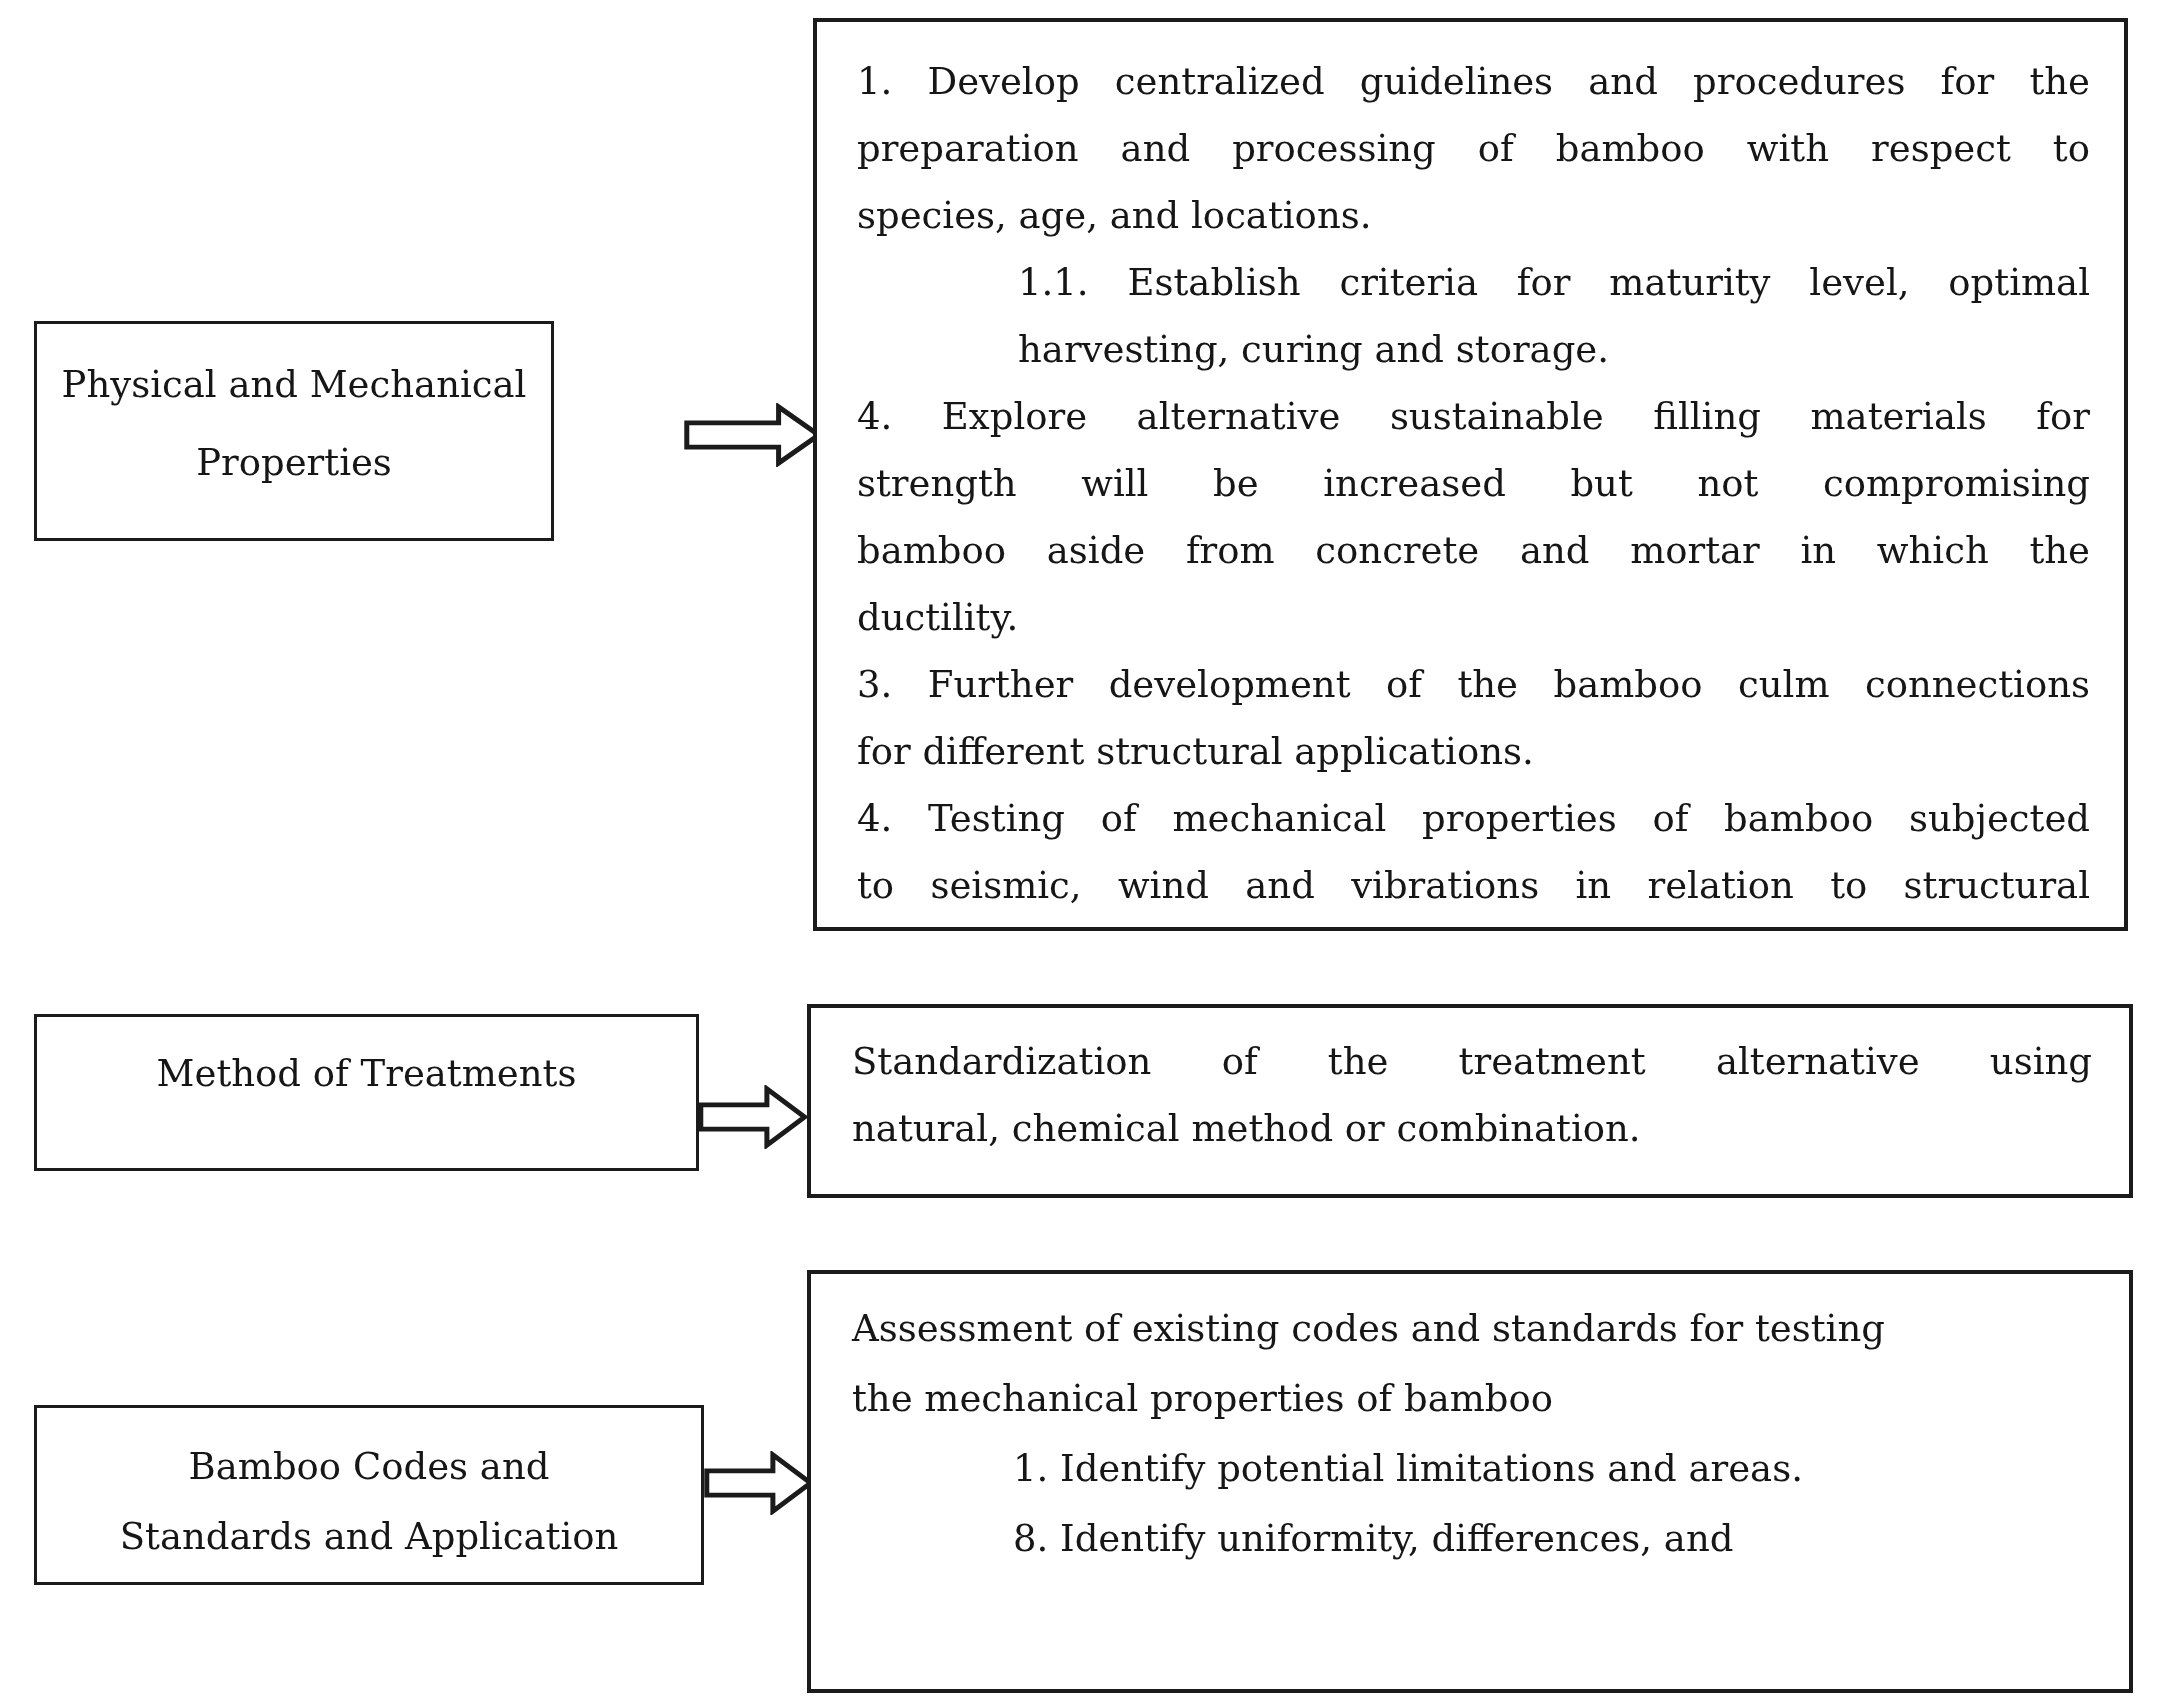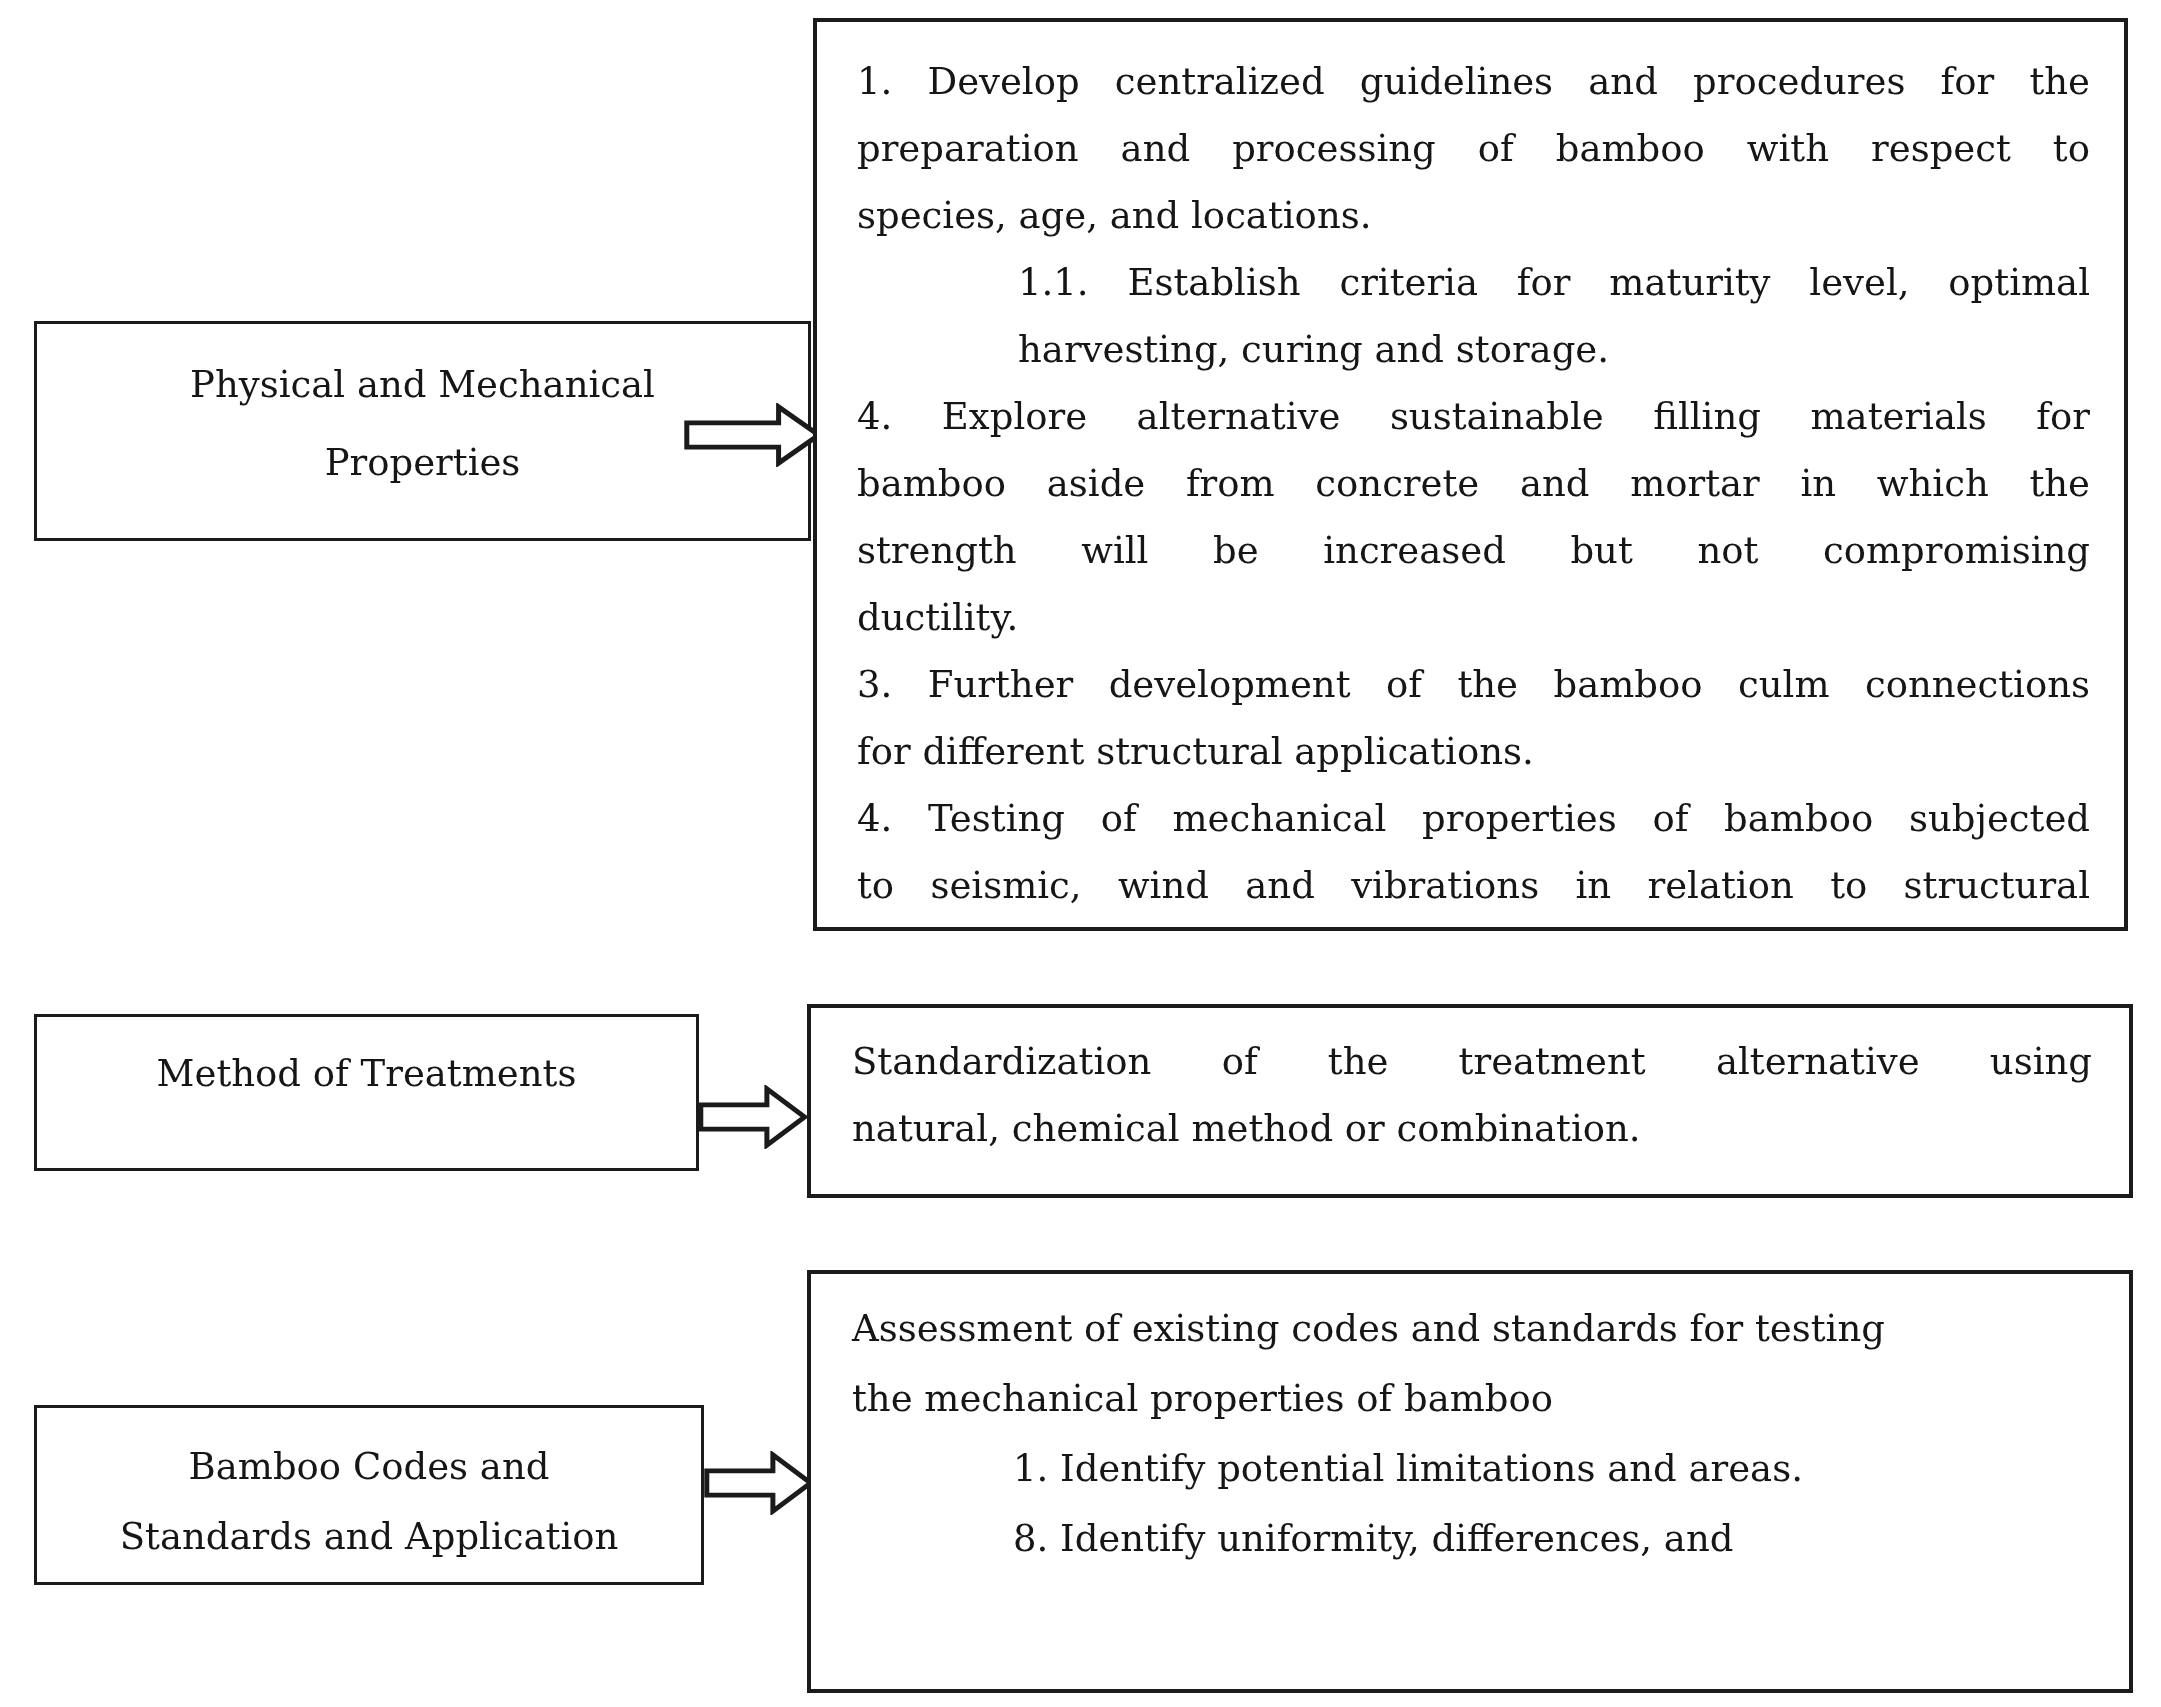--- a/index.html
+++ b/index.html
@@ -39,21 +39,21 @@
     text-align: left;
   }
   .j {
     text-align: justify;
     text-align-last: justify;
   }
   .ind {
     padding-left: 161px;
   }
   
-  .r1-left  { left: 34px;   top: 321px;  width: 777px; height: 220px;  padding-bottom: 14.4px; gap: 8px; }
+  .r1-left  { left: 34px;   top: 321px;  width: 520px; height: 220px;  padding-bottom: 14.4px; gap: 8px; }
   .r1-right { left: 813px; top: 18.3px;   width: 1315px; height: 913px; padding: 25.5px 34px 0 40px; line-height: 67px; }
   .arrow1   { left: 684px; top: 403px;  width: 138px;  height: 64px; }
   
   .r2-left  { left: 34px;   top: 1014px; width: 665px; height: 157px;  padding-bottom: 37px; }
   .r2-right { left: 807px; top: 1004px; width: 1326px; height: 194px;  padding: 20px 37px 0 41px; line-height: 67px; }
   .arrow2   { left: 698px; top: 1085px; width: 110px;  height: 64px; }
   
   .r3-left  { left: 34px;   top: 1405px; width: 670px; height: 180px;  padding-top: 14.4px; }
   .r3-right { left: 807px; top: 1270px; width: 1326px; height: 423px;  padding: 20px 37px 0 41px; line-height: 70px; }
   .arrow3   { left: 704px; top: 1451px; width: 110px;  height: 64px; }
@@ -78,22 +78,22 @@
     </svg>
   </div>
 
   <div class="box content-box r1-right">
     <div class="line j">1. Develop centralized guidelines and procedures for the</div>
     <div class="line j">preparation and processing of bamboo with respect to</div>
     <div class="line">species, age, and locations.</div>
     <div class="line j ind">1.1. Establish criteria for maturity level, optimal</div>
     <div class="line ind">harvesting, curing and storage.</div>
     <div class="line j">4. Explore alternative sustainable filling materials for</div>
+    <div class="line j">strength will be increased but not compromising</div>
     <div class="line j">bamboo aside from concrete and mortar in which the</div>
-    <div class="line j">strength will be increased but not compromising</div>
     <div class="line">ductility.</div>
     <div class="line j">3. Further development of the bamboo culm connections</div>
     <div class="line">for different structural applications.</div>
     <div class="line j">4. Testing of mechanical properties of bamboo subjected</div>
     <div class="line j">to seismic, wind and vibrations in relation to structural</div>
   </div>
 
   <div class="box label-box r2-left">
     <div class="line">Method of Treatments</div>
   </div>

